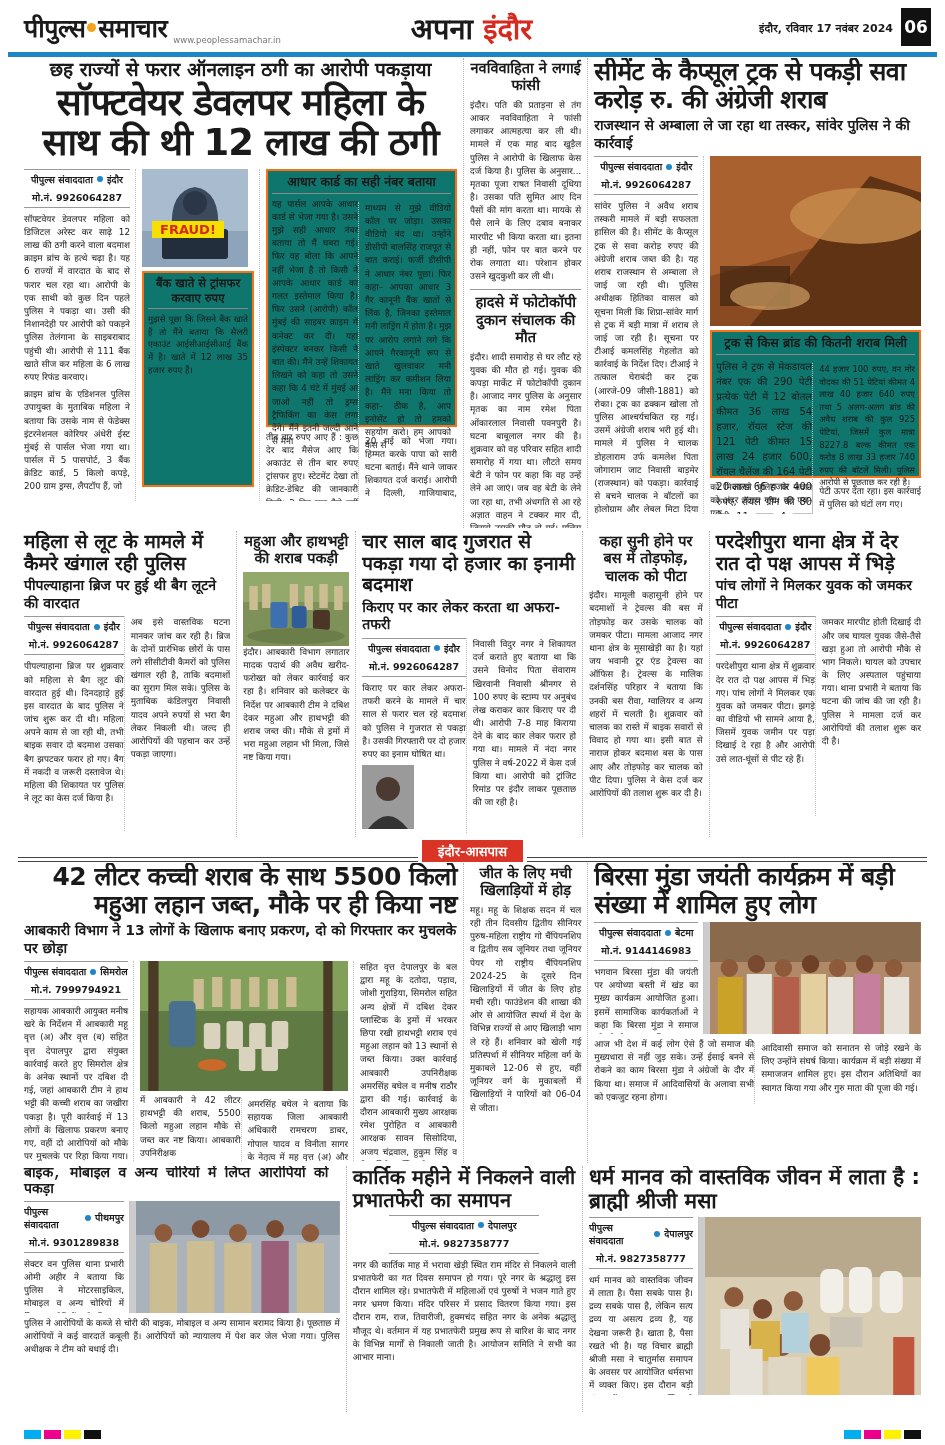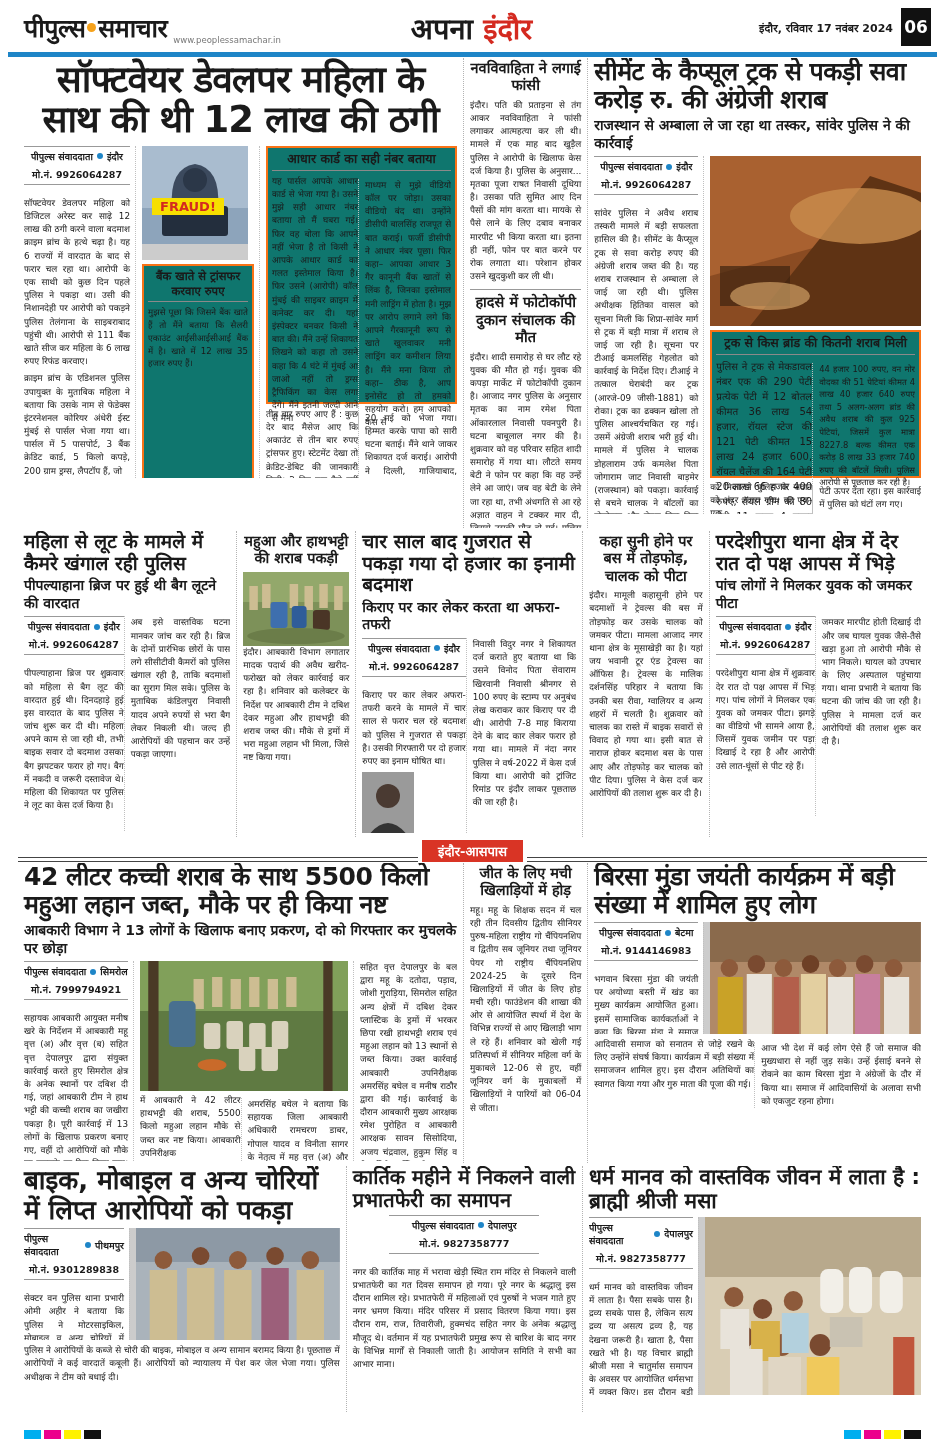--- a/index.html
+++ b/index.html
@@ -26,21 +26,21 @@
   .pad{padding:0 6px;}
   .kicker{font-size:19px;font-weight:700;text-align:center;line-height:1.2;}
   .h-xl{font-size:37px;line-height:1.08;font-weight:700;text-align:center;letter-spacing:-1px;margin:2px 0 6px;}
   .h-lg{font-size:25px;line-height:1.12;font-weight:700;letter-spacing:-.5px;margin:0 0 3px;}
   .h-md{font-size:19px;line-height:1.14;font-weight:700;margin:0 0 3px;}
   .h-sm{font-size:14.5px;line-height:1.2;font-weight:700;text-align:center;margin:2px 0 4px;}
   .sub{font-size:14px;font-weight:700;line-height:1.25;margin:0 0 4px;}
   .byline{display:flex;justify-content:center;align-items:center;gap:4px;font-size:9.5px;font-weight:700;
           padding:3px 0;border-top:1px solid #999;}
   .byline .dot{width:6px;height:6px;border-radius:50%;background:#1e85c7;flex:0 0 auto;}
-  .phone{font-size:9.5px;font-weight:700;text-align:center;padding:2px 0 3px;border-bottom:1px solid #999;margin-bottom:12px;}
+  .phone{font-size:9.5px;font-weight:700;text-align:center;padding:2px 0 3px;border-bottom:1px solid #999;margin-bottom:5px;}
   .body{font-size:8.8px;line-height:1.5;text-align:justify;}
   .body+.body{margin-top:4px;}
   .infobox{border:2px solid #f97316;background:#0f766e;padding:1px 4px;}
   .infobox .title{font-size:12.5px;font-weight:700;text-align:center;border-bottom:1px solid #8a8a8a;
                   padding:1px 0 3px;margin-bottom:4px;}
   .photo{position:relative;background:#ccc;overflow:hidden;}
   .photo svg{display:block;}
   .fraud-tag{position:absolute;left:10px;top:52px;background:#f7df00;color:#d42a20;font-weight:700;
              font-size:13px;padding:1px 8px;}
   
@@ -69,34 +69,35 @@
       <span class="red">इंदौर</span>
     </div>
     <span class="dateline">इंदौर, रविवार 17 नवंबर 2024</span>
     <div class="pagebox">06</div>
   </div>
   <div class="blue-rule"></div>
 
   <div class="row" style="top:58px;height:470px;">
 
     <div class="block pad" style="width:452px;">
+      <div class="kicker">छह राज्यों से फरार ऑनलाइन ठगी का आरोपी पकड़ाया</div>
       <div class="h-xl">सॉफ्टवेयर डेवलपर महिला के साथ की थी 12 लाख की ठगी</div>
       <div class="cols" style="height:332px;">
         <div style="width:106px;flex:0 0 auto;padding-right:5px;">
           <div class="byline">
             <span>पीपुल्स संवाददाता</span>
             <span class="dot"></span>
             <span>इंदौर</span>
           </div>
           <div class="phone">मो.नं. 9926064287</div>
           <div class="body">सॉफ्टवेयर डेवलपर महिला को डिजिटल अरेस्ट कर साढ़े 12 लाख की ठगी करने वाला बदमाश क्राइम ब्रांच के हत्थे चढ़ा है। यह 6 राज्यों में वारदात के बाद से फरार चल रहा था। आरोपी के एक साथी को कुछ दिन पहले पुलिस ने पकड़ा था। उसी की निशानदेही पर आरोपी को पकड़ने पुलिस तेलंगाना के साइबराबाद पहुंची थी। आरोपी से 111 बैंक खाते सीज कर महिला के 6 लाख रुपए रिफंड करवाए।</div>
           <div class="body">क्राइम ब्रांच के एडिशनल पुलिस उपायुक्त के मुताबिक महिला ने बताया कि उसके नाम से फेडेक्स इंटरनेशनल कोरियर अंधेरी ईस्ट मुंबई से पार्सल भेजा गया था। पार्सल में 5 पासपोर्ट, 3 बैंक क्रेडिट कार्ड, 5 किलो कपड़े, 200 ग्राम ड्रग्स, लैपटॉप हैं, जो</div>
         </div>
         <div style="width:112px;flex:0 0 auto;padding-right:5px;">
-          <div class="photo" style="width:106px;height:114px;">
+          <div class="photo" style="width:106px;height:98px;">
             <svg width="106" height="98" viewBox="0 0 106 98">
               <rect width="106" height="98" fill="#a9bccf"></rect>
               <rect y="62" width="106" height="36" fill="#8da4bb"></rect>
               <path d="M30 62 q-3 -40 23 -44 q26 4 23 44 z" fill="#3c4a5e"></path>
               <circle cx="53" cy="34" r="12" fill="#2b3748"></circle>
               <rect x="20" y="60" width="66" height="30" rx="3" fill="#232e3d"></rect>
             </svg>
             <div class="fraud-tag">FRAUD!</div>
           </div>
           <div class="infobox" style="margin-top:4px;height:210px;">
@@ -264,21 +265,21 @@
 
   <div class="banner" style="top:840px;align-items:flex-end;">
     <div class="line"></div>
     <div class="tag">इंदौर-आसपास</div>
     <div class="line"></div>
   </div>
 
   <div class="row" style="top:863px;height:300px;">
 
     <div class="block pad" style="width:452px;">
-      <div class="h-lg" style="text-align:left;">42 लीटर कच्ची शराब के साथ 5500 किलो महुआ लहान जब्त, मौके पर ही किया नष्ट</div>
+      <div class="h-lg" style="text-align:right;">42 लीटर कच्ची शराब के साथ 5500 किलो महुआ लहान जब्त, मौके पर ही किया नष्ट</div>
       <div class="sub">आबकारी विभाग ने 13 लोगों के खिलाफ बनाए प्रकरण, दो को गिरफ्तार कर मुचलके पर छोड़ा</div>
       <div class="cols" style="height:200px;">
         <div style="width:104px;flex:0 0 auto;padding-right:5px;">
           <div class="byline">
             <span>पीपुल्स संवाददाता</span>
             <span class="dot"></span>
             <span>सिमरोल</span>
           </div>
           <div class="phone">मो.नं. 7999794921</div>
           <div class="body">सहायक आबकारी आयुक्त मनीष खरे के निर्देशन में आबकारी महू वृत्त (अ) और वृत्त (ब) सहित वृत्त देपालपुर द्वारा संयुक्त कार्रवाई करते हुए सिमरोल क्षेत्र के अनेक स्थानों पर दबिश दी गई, जहां आबकारी टीम ने हाथ भट्टी की कच्ची शराब का जखीरा पकड़ा है। पूरी कार्रवाई में 13 लोगों के खिलाफ प्रकरण बनाए गए, वहीं दो आरोपियों को मौके पर मुचलके पर रिहा किया गया। इस कार्रवाई</div>
@@ -355,30 +356,30 @@
               <rect x="66" y="55" width="26" height="57" fill="#b35f4b"></rect>
                 <rect x="94" y="52" width="26" height="60" fill="#e3cfa0"></rect>
               <rect x="122" y="55" width="26" height="57" fill="#e8e3da"></rect>
                 <rect x="150" y="52" width="26" height="60" fill="#c77f9e"></rect>
               <rect x="180" y="55" width="26" height="57" fill="#e8e3da"></rect>
             </g>
           </svg>
         </div>
       </div>
       <div class="cols" style="margin-top:4px;">
+        <div class="body" style="width:50%;">आज भी देश में कई लोग ऐसे हैं जो समाज की मुख्यधारा से नहीं जुड़ सके। उन्हें ईसाई बनने से रोकने का काम बिरसा मुंडा ने अंग्रेजों के दौर में किया था। समाज में आदिवासियों के अलावा सभी को एकजुट रहना होगा।</div>
         <div class="body" style="width:50%;">आदिवासी समाज को सनातन से जोड़े रखने के लिए उन्होंने संघर्ष किया। कार्यक्रम में बड़ी संख्या में समाजजन शामिल हुए। इस दौरान अतिथियों का स्वागत किया गया और गुरु माता की पूजा की गई।</div>
-        <div class="body" style="width:50%;">आज भी देश में कई लोग ऐसे हैं जो समाज की मुख्यधारा से नहीं जुड़ सके। उन्हें ईसाई बनने से रोकने का काम बिरसा मुंडा ने अंग्रेजों के दौर में किया था। समाज में आदिवासियों के अलावा सभी को एकजुट रहना होगा।</div>
       </div>
     </div>
   </div>
 
   <div class="row" style="top:1166px;height:246px;">
 
     <div class="block pad" style="width:328px;">
-      <div class="h-md" style="font-size:26px;">बाइक, मोबाइल व अन्य चोरियों में लिप्त आरोपियों को पकड़ा</div>
+      <div class="h-md" style="font-size:14px;font-family:Liberation Mono, monospace;">बाइक, मोबाइल व अन्य चोरियों में लिप्त आरोपियों को पकड़ा</div>
       <div class="cols" style="height:112px;">
         <div style="width:100px;flex:0 0 auto;padding-right:5px;">
           <div class="byline">
             <span>पीपुल्स संवाददाता</span>
             <span class="dot"></span>
             <span>पीथमपुर</span>
           </div>
           <div class="phone">मो.नं. 9301289838</div>
           <div class="body">सेक्टर वन पुलिस थाना प्रभारी ओमी अहीर ने बताया कि पुलिस ने मोटरसाइकिल, मोबाइल व अन्य चोरियों में लिप्त आरोपियों को गिरफ्तार किया है।</div>
         </div>

